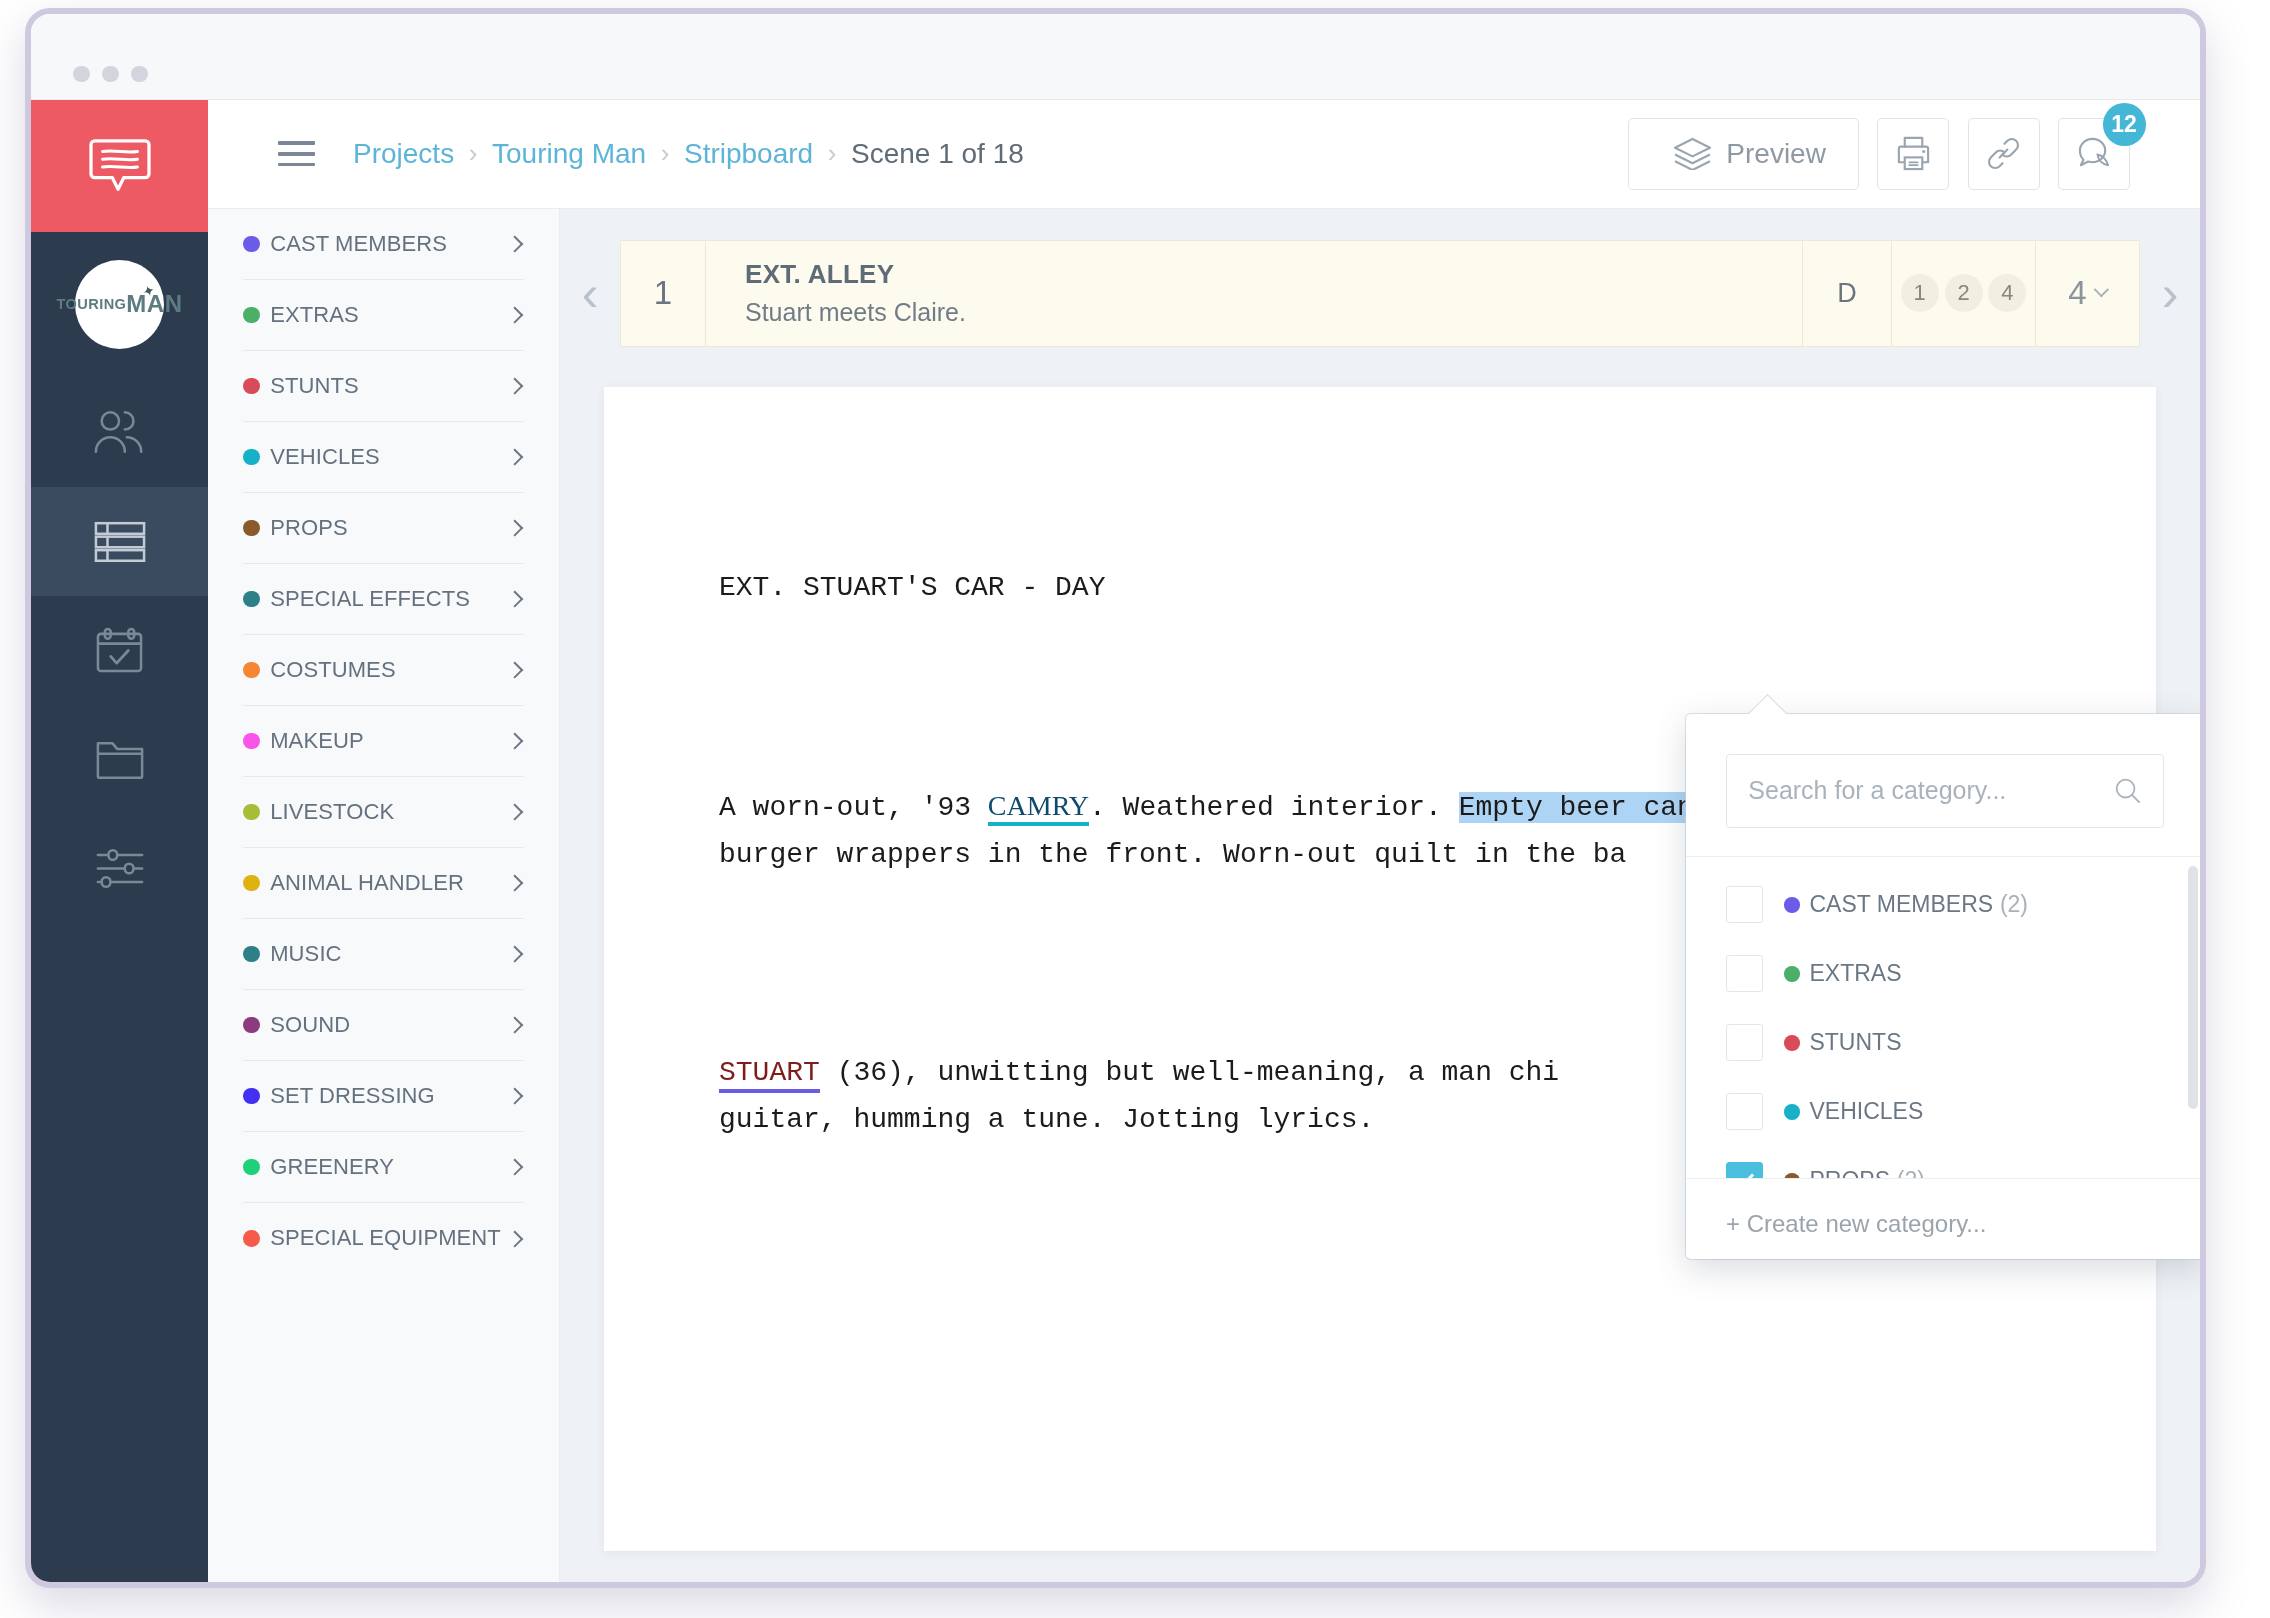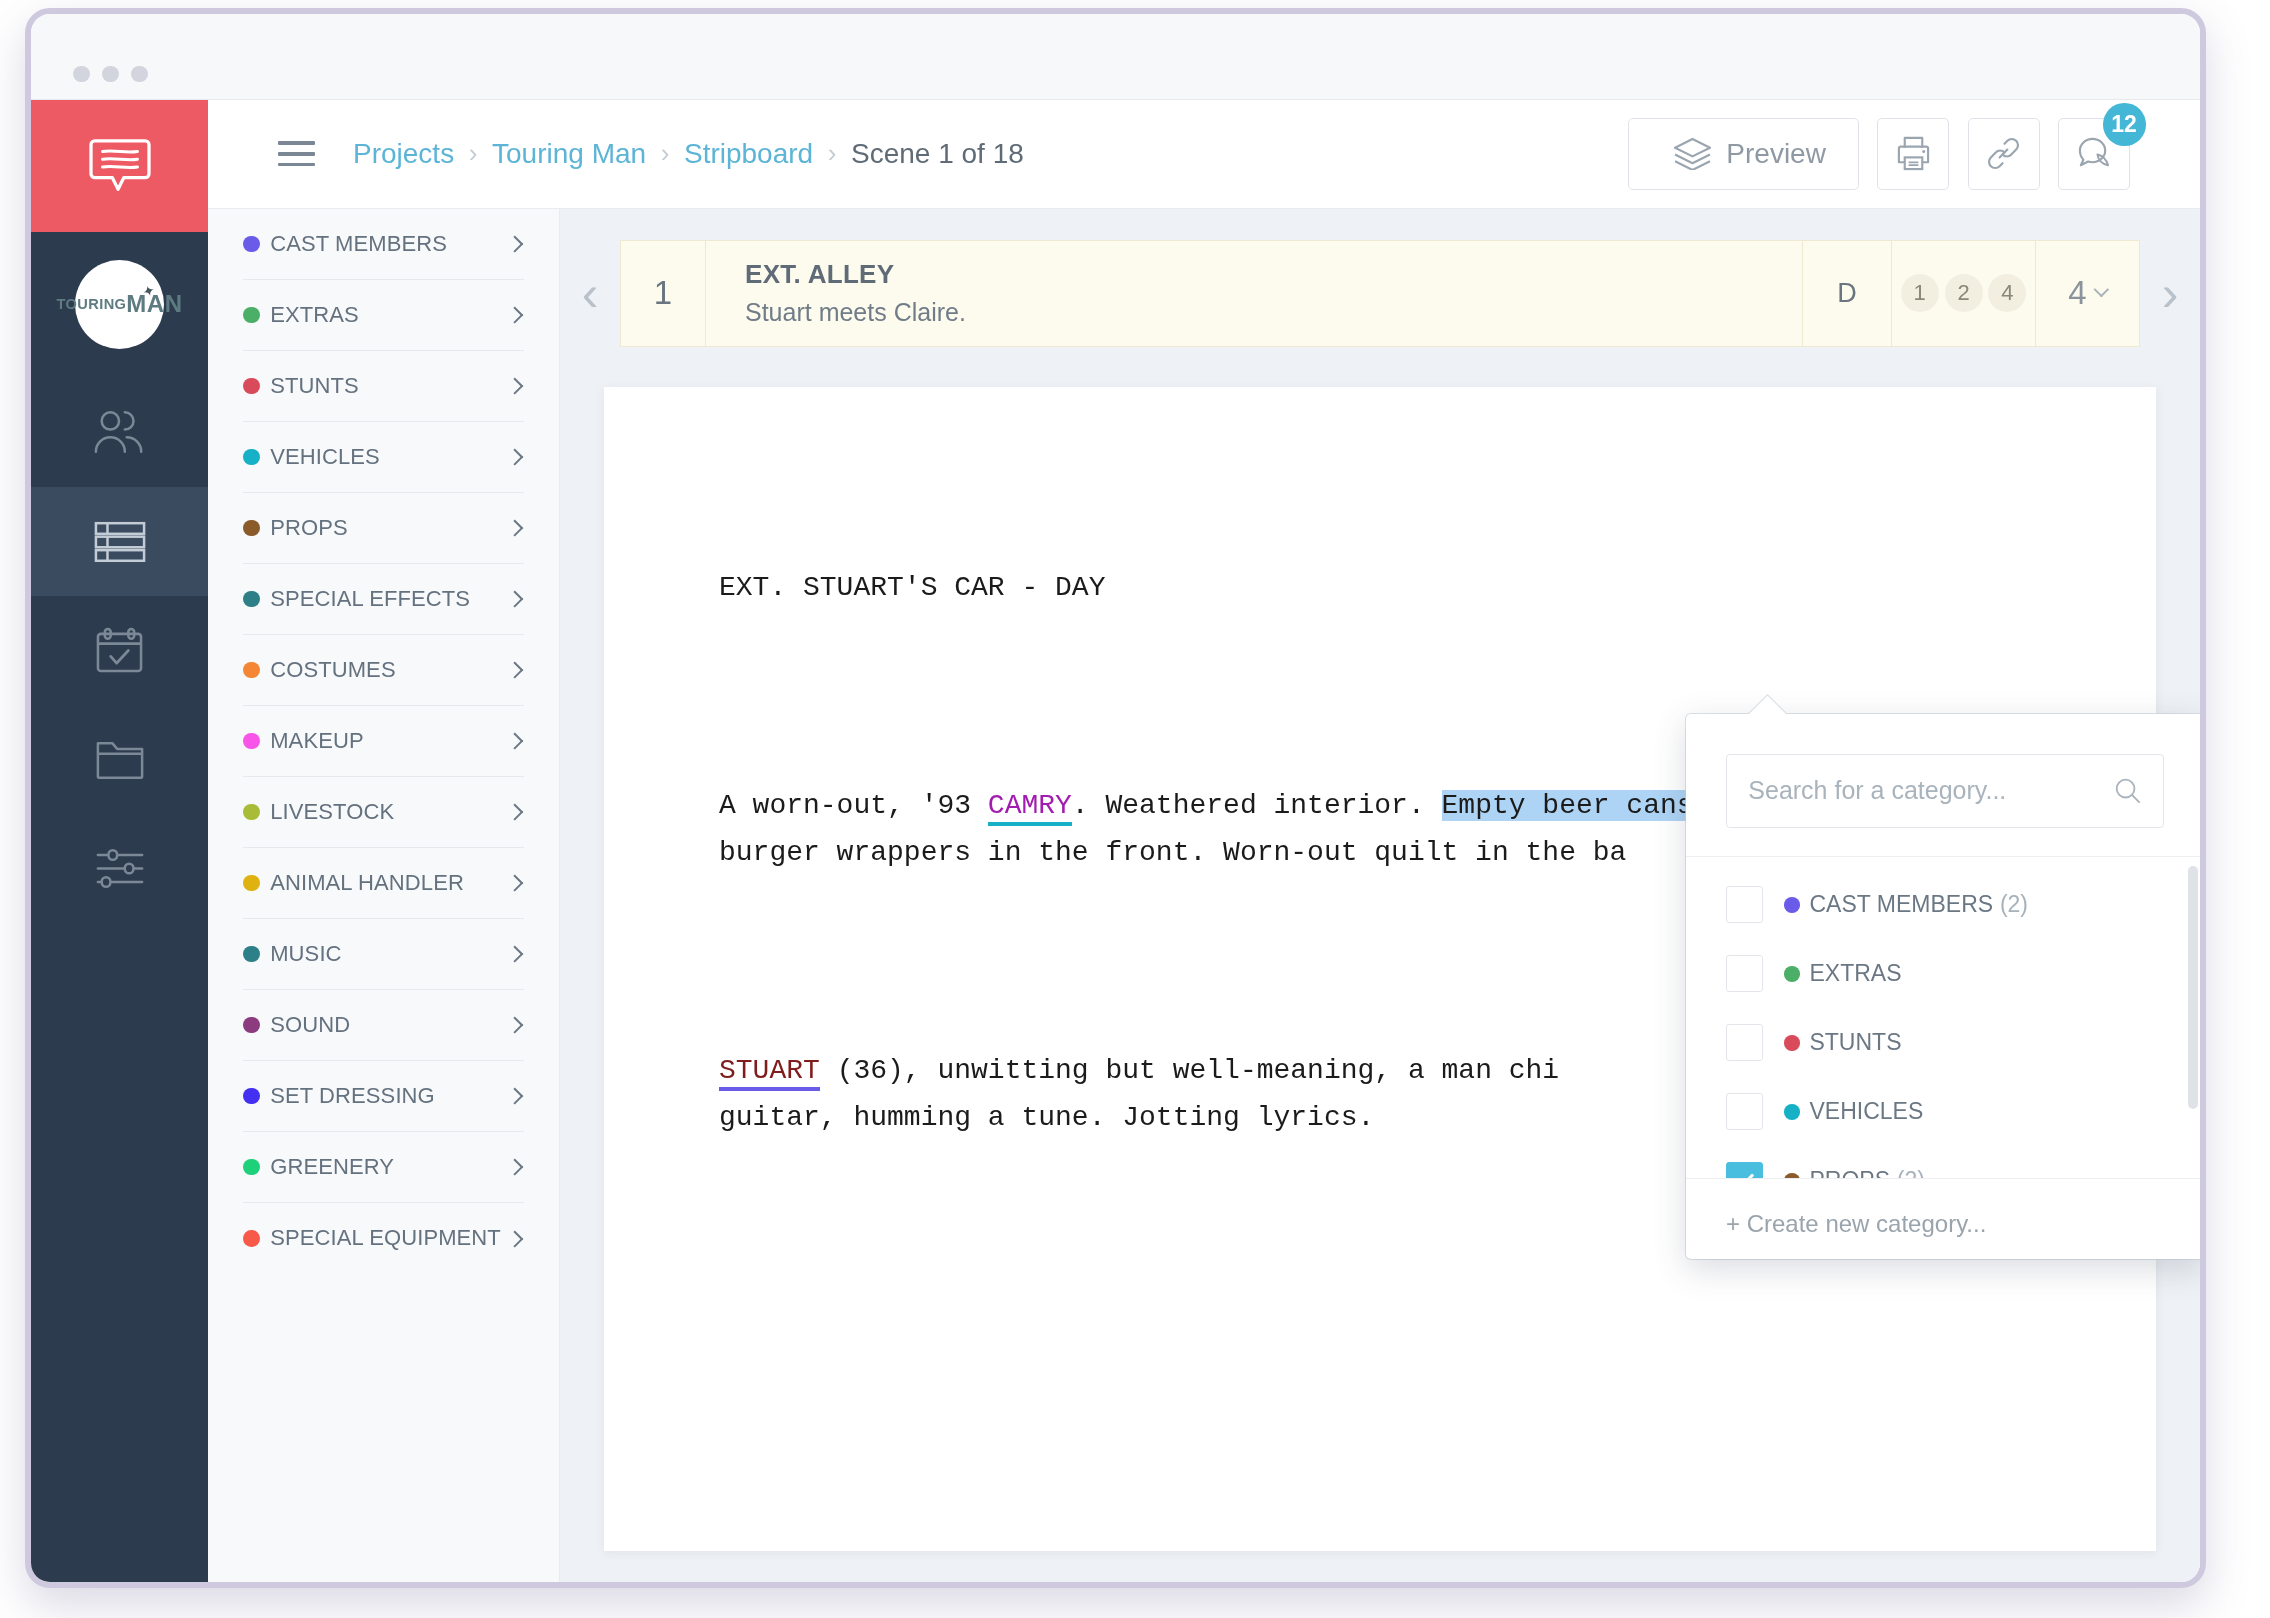--- a/index.html
+++ b/index.html
@@ -151,21 +151,21 @@
     margin: 40px 44px 0 44px; background: #fff;
     height: calc(100% - 209px);
     box-shadow: 0 1.9px 9.7px rgba(60,70,90,.07);
     padding: 85px 0 0 115px;
     font-family: "Liberation Mono", monospace;
     font-size: 28px; line-height: 1.67; color: #1b1b1b;
     overflow: hidden; white-space: pre;
   }
   .sp-para { margin-bottom: 31px; }
   .tag { border-bottom: 4.9px solid; padding-bottom: 1px; }
-  .tag-vehicles  { color: #a21caf; border-color: #16b0c7; }
+  .tag-vehicles  { color: #0c4a6e; border-color: #16b0c7; font-family: Liberation Serif, serif; }
   .tag-cast      { color: #7f1d1d; border-color: #6a5ce8; }
   .tag-costumes  { color: #f58634; border-color: #f58634; }
   .tag-props     { color: #8a5a2b; border-color: #8a5a2b; }
   .hl-sel { background: #aed4f5; }
 
   
   #popup {
     position: absolute; left: 1655px; top: 700px;
     width: 518px; height: 545px;
     background: #fff; border-radius: 4.9px;

